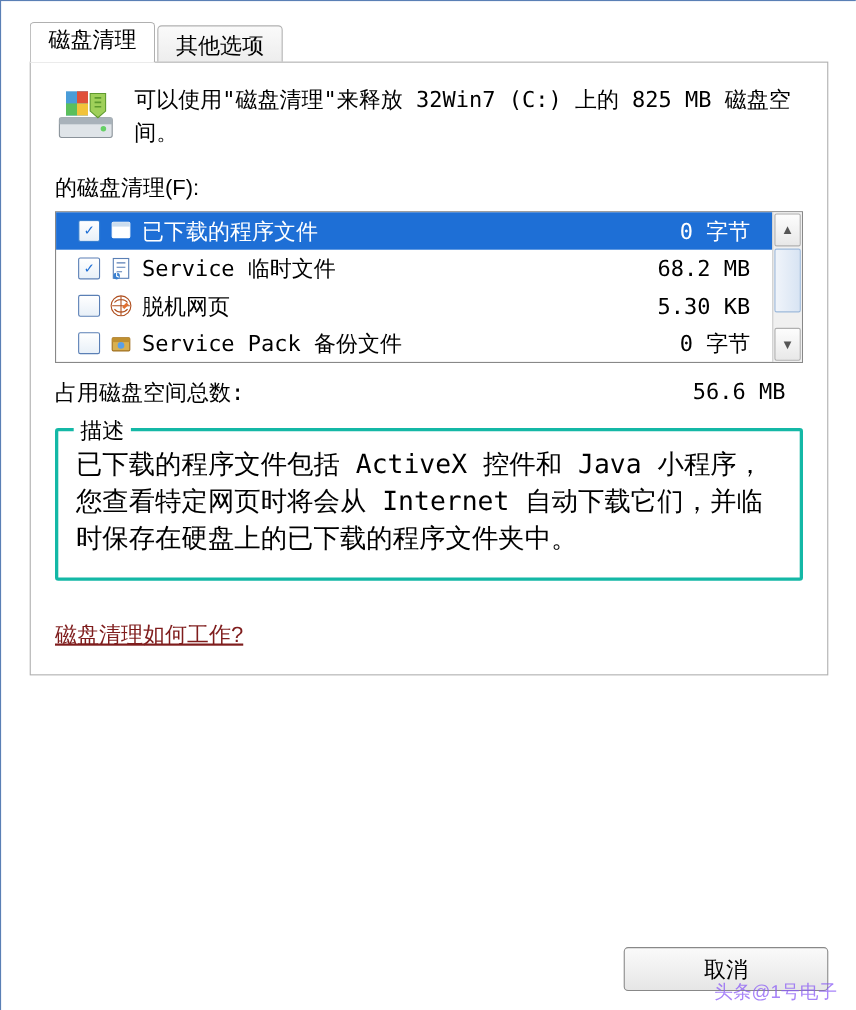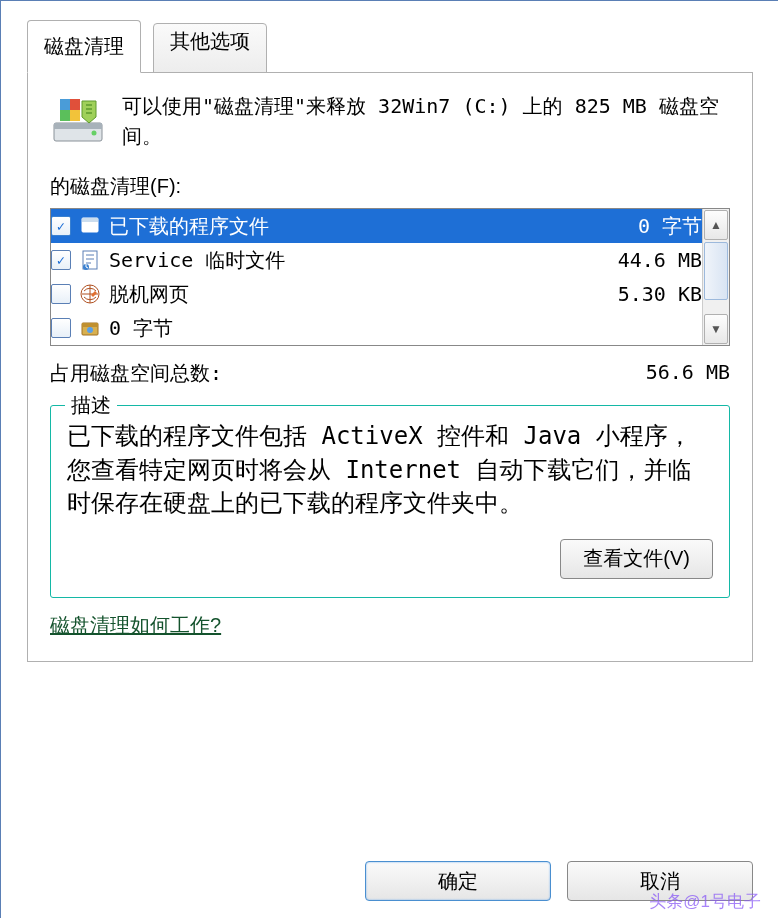--- a/index.html
+++ b/index.html
@@ -4,50 +4,50 @@
 <style>
 body{margin:0;font-family:"Microsoft YaHei","SimSun",Tahoma,sans-serif;background:#fff}
 .window{width:778px;height:918px;position:relative;background:#fff;border:1px solid #5a7fb5}
 .titlebar{height:46px;background:linear-gradient(#f4f8fd,#e8f0f9);display:flex;align-items:center;padding:0 10px;position:relative;border-bottom:1px solid #d5e0ee}
 .titlebar-icon{width:24px;height:24px;margin-right:10px}
 .window-title{font-size:20px;color:#222}
 .close-btn{position:absolute;right:0;top:-2px;width:74px;height:34px;background:linear-gradient(#e29292,#c84848 45%,#b83030 46%,#a82020);border:1px solid #7a1515;border-top:none;border-radius:0 0 7px 7px;display:flex;align-items:center;justify-content:center;box-shadow:inset 0 0 4px rgba(255,255,255,.4)}
 .close-x{color:#fff;font-size:20px;font-weight:bold;text-shadow:0 -1px 1px rgba(0,0,0,.5)}
 .content{padding:18px 26px 0 26px}
 .tabs{display:flex;position:relative;top:1px}
-.tab{padding:12px 16px;font-size:20px;border:1px solid #b0b0b0;background:linear-gradient(#fafafa,#ececec);border-radius:4px 4px 0 0;margin-right:12px;position:relative}
+.tab{padding:2px 16px;font-size:20px;border:1px solid #b0b0b0;background:linear-gradient(#fafafa,#ececec);border-radius:4px 4px 0 0;margin-right:2px;position:relative}
 .tab.active{background:#fff;border-bottom:1px solid #fff;z-index:2}
 .tab:not(.active){top:3px;padding-top:4px;padding-bottom:4px}
 .tab-body{border:1px solid #b0b0b0;background:#fff;padding:18px 22px 22px 22px;position:relative}
 .intro{display:flex;align-items:flex-start;margin-bottom:22px}
 .drive-icon{width:56px;height:56px;flex-shrink:0;margin-right:16px}
 .intro-text{font-size:20px;line-height:1.5;font-family:"SimSun",monospace}
 .section-label{font-size:20px;margin-bottom:8px}
 .listbox-wrap{display:flex;border:1px solid #888}
 .listbox{flex:1}
-.row{display:flex;align-items:center;height:34px;padding:0 0;font-size:20px;font-family:"SimSun",monospace}
+.row{display:flex;align-items:center;height:34px;padding:0 20px;font-size:20px;font-family:"SimSun",monospace}
 .row.selected{background:#1e6fd6;color:#fff}
 .chk{width:18px;height:18px;border:1px solid #5a7fb5;background:linear-gradient(#fff,#e8f0f8);margin-right:8px;flex-shrink:0;display:flex;align-items:center;justify-content:center;border-radius:2px}
 .chk.checked::after{content:"✓";color:#1e6fd6;font-size:14px;font-weight:bold}
 .row.selected .chk{border-color:#3a80d0}
 .ficon{width:22px;height:22px;margin-right:8px;flex-shrink:0}
 .fname{flex:1}
 .fsize{text-align:left;white-space:pre}
 .scrollbar{width:26px;background:#f0f0f0;border-left:1px solid #ccc;display:flex;flex-direction:column}
 .sbtn{height:28px;background:linear-gradient(#fdfdfd,#e8e8e8);border:1px solid #b0b0b0;margin:1px;display:flex;align-items:center;justify-content:center;font-size:12px;color:#555;border-radius:2px}
 .sthumb{flex:0 0 56px;background:linear-gradient(90deg,#f0f4fa,#d8e4f3);border:1px solid #9cb9dc;margin:1px;border-radius:2px}
 .strack{flex:1}
-.total{display:flex;justify-content:space-between;font-size:20px;margin:14px 0 18px 0;font-family:"SimSun",monospace}
-.desc-group{border:1px solid #14b8a6;border-radius:3px;padding:14px 16px 18px 16px;position:relative;margin-top:8px}
+.total{display:flex;justify-content:space-between;font-size:20px;margin:14px 16px 18px 0;font-family:"SimSun",monospace}
+.desc-group{border:3px solid #14b8a6;border-radius:3px;padding:14px 16px 18px 16px;position:relative;margin-top:8px}
 .desc-legend{position:absolute;top:-14px;left:14px;background:#fff;padding:0 6px;font-size:20px}
 .desc-text{font-size:24px;line-height:1.4;font-family:"SimSun",monospace}
 .btn{height:38px;padding:0 22px;font-size:20px;background:linear-gradient(#fafafa,#e6e6e6);border:1px solid #888;border-radius:4px;display:inline-flex;align-items:center;justify-content:center;cursor:default;font-family:"SimSun",sans-serif}
 .btn.default{border:1px solid #4a8fd0;box-shadow:inset 0 0 2px #6babf0}
 .view-btn-row{display:flex;justify-content:flex-end;margin-top:18px}
-.link{color:#14532d;text-decoration:underline;font-size:20px;display:inline-block;margin-top:14px}
+.link{color:#7f1d1d;text-decoration:underline;font-size:20px;display:inline-block;margin-top:36px}
 .footer{position:absolute;bottom:18px;right:26px;display:flex;gap:16px}
 .footer .btn{min-width:140px}
 .watermark{position:absolute;bottom:6px;right:18px;color:#8b5cf6;font-size:17px;pointer-events:none;opacity:.75}
 </style>
 </head>
 <body>
 
 <div class="window">
 
 
@@ -89,67 +89,64 @@
             </div>
             <div class="row">
               <span class="chk checked"></span>
               <span class="ficon"><svg viewBox="0 0 22 22">
                   <rect x="4" y="2" width="14" height="18" fill="#fff" stroke="#5a7fb5"></rect>
                   <path d="M7 6h8M7 10h8M7 14h5" stroke="#5a7fb5"></path>
                   <circle cx="7" cy="18" r="3" fill="#3a80d0"></circle>
                   <path d="M7 15v3l2 1" stroke="#fff" fill="none"></path>
                 </svg></span>
               <span class="fname">Service 临时文件</span>
-              <span class="fsize">44.6 MB</span>
+              <span class="fsize">68.2 MB</span>
             </div>
             <div class="row">
               <span class="chk"></span>
               <span class="ficon"><svg viewBox="0 0 22 22">
                   <circle cx="11" cy="11" r="9" fill="#fff" stroke="#b05020"></circle>
                   <path d="M5 8a8 8 0 0 1 12 0M5 14a8 8 0 0 0 12 0M11 2v18M3 11h16" stroke="#b05020" fill="none"></path>
                   <path d="M14 14l4-4-2-2-4 4" fill="#e27030"></path>
                 </svg></span>
               <span class="fname">脱机网页</span>
               <span class="fsize">5.30 KB</span>
             </div>
             <div class="row">
               <span class="chk"></span>
               <span class="ficon"><svg viewBox="0 0 22 22">
                   <rect x="3" y="6" width="16" height="12" rx="1" fill="#d8b050" stroke="#a07020"></rect>
                   <rect x="3" y="6" width="16" height="4" fill="#c09030"></rect>
                   <circle cx="11" cy="13" r="3" fill="#5aa0e8"></circle>
                 </svg></span>
+              <span class="fname">Service Pack 备份文件</span>
               <span class="fsize">0 字节</span>
             </div>
           </div>
         <div class="scrollbar">
           <div class="sbtn">▲</div>
           <div class="sthumb"></div>
           <div class="strack"></div>
           <div class="sbtn">▼</div>
         </div>
       </div>
 
       <div class="total">
         <span>占用磁盘空间总数:</span>
         <span>56.6 MB</span>
       </div>
 
       <div class="desc-group">
         <div class="desc-legend">描述</div>
         <div class="desc-text">已下载的程序文件包括 ActiveX 控件和 Java 小程序，您查看特定网页时将会从 Internet 自动下载它们，并临时保存在硬盘上的已下载的程序文件夹中。</div>
-        <div class="view-btn-row">
-          <div class="btn">查看文件(V)</div>
-        </div>
       </div>
 
       <a class="link">磁盘清理如何工作?</a>
 
     </div>
   </div>
 
   <div class="footer">
-    <div class="btn default">确定</div>
     <div class="btn">取消</div>
   </div>
 
   <div class="watermark">头条@1号电子</div>
 </div>
 
 </body></html>

